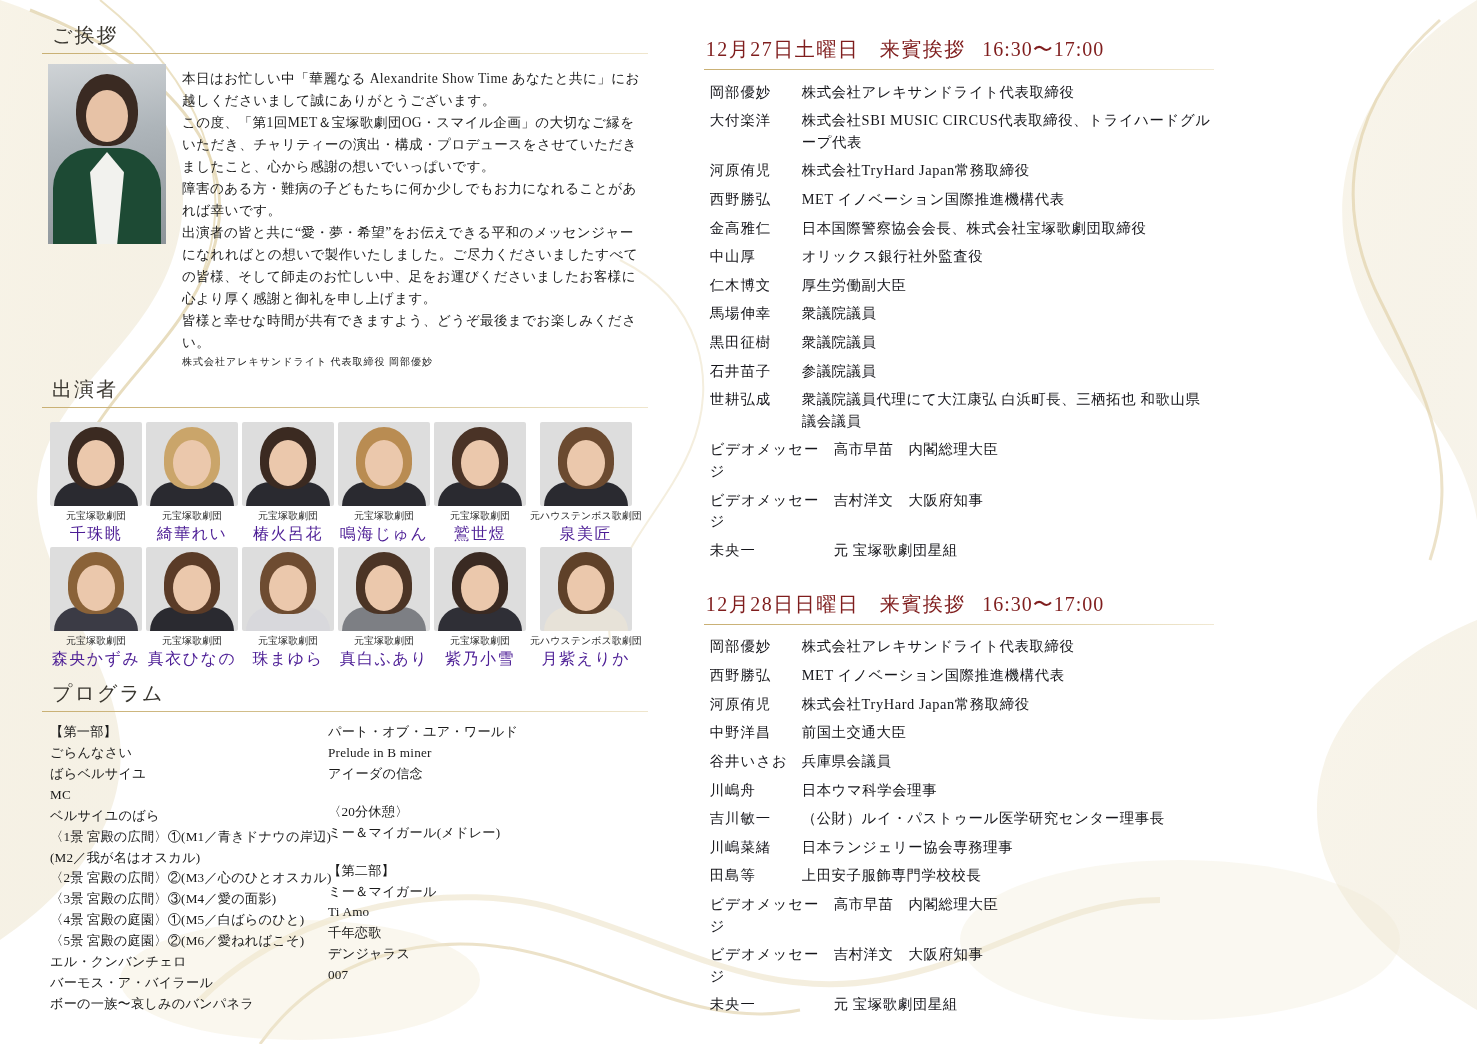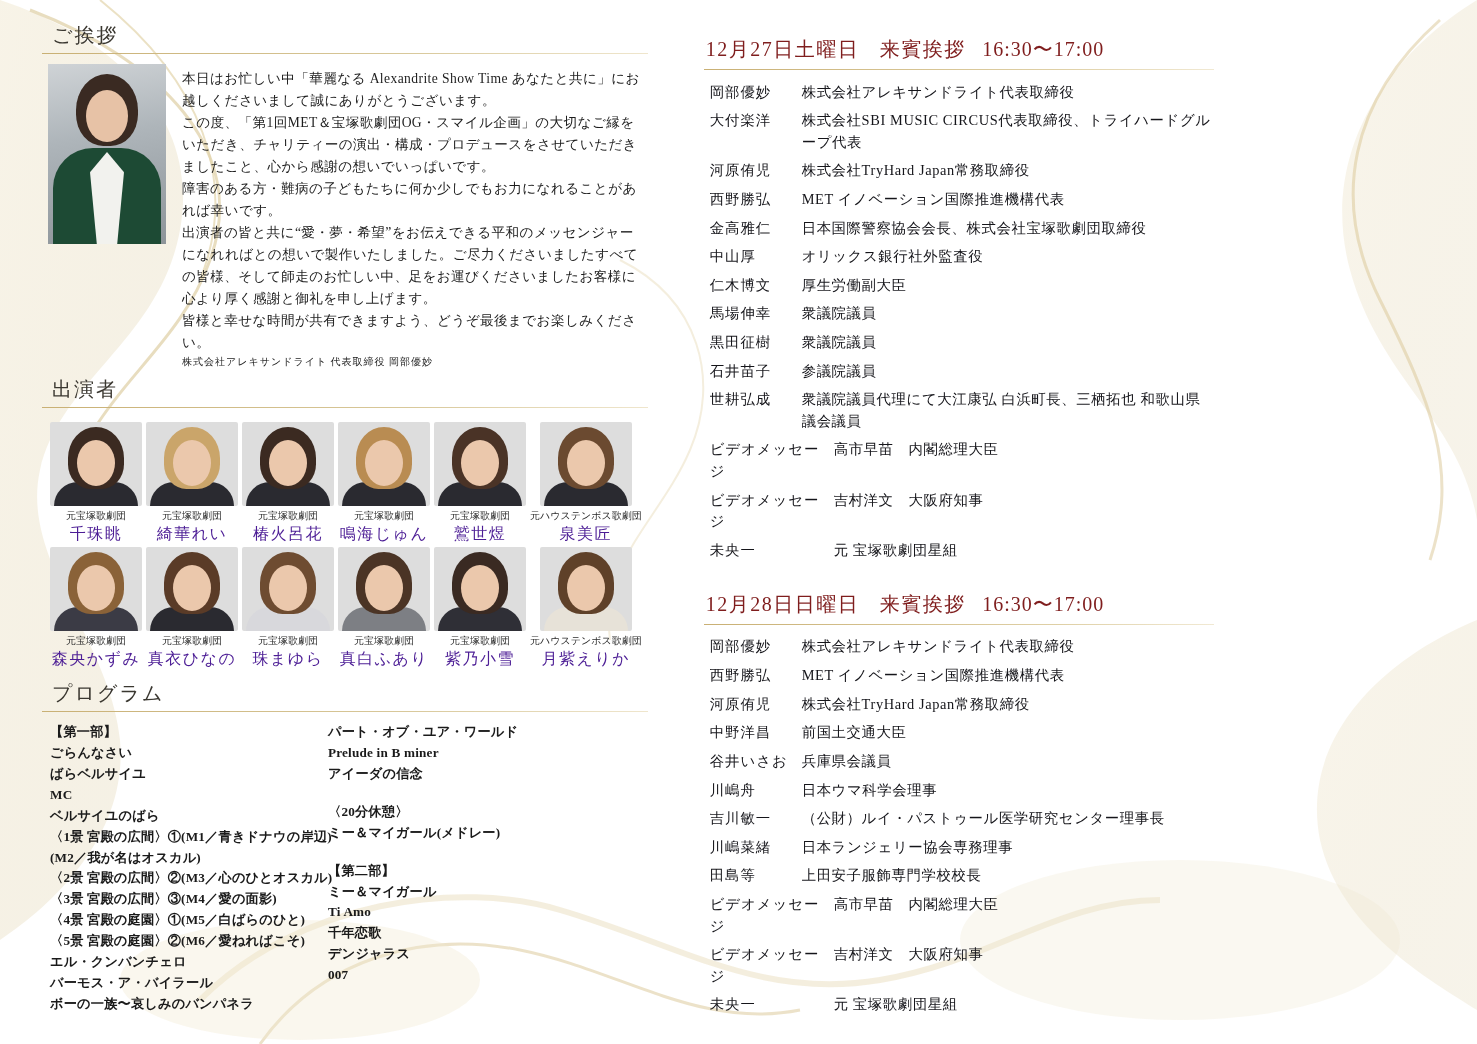--- a/index.html
+++ b/index.html
@@ -171,21 +171,21 @@
     margin-top: 10px;
   }
   .prog-cols {
     display: flex;
     gap: 0;
     padding-left: 8px;
     font-size: 13.2px;
     line-height: 1.58;
     letter-spacing: 0.2px;
   }
-  .prog-col { width: 278px; font-weight: bold; }
+  .prog-col { width: 278px; }
   .prog-col.c2 { width: 180px; }
   .prog-col.c3 { width: 220px; }
   .prog-line { white-space: nowrap; }
   .prog-spacer { height: 17px; }
 
   
   .guest-head {
     font-size: 20px;
     letter-spacing: 1.5px;
     color: #7f1d1d;

